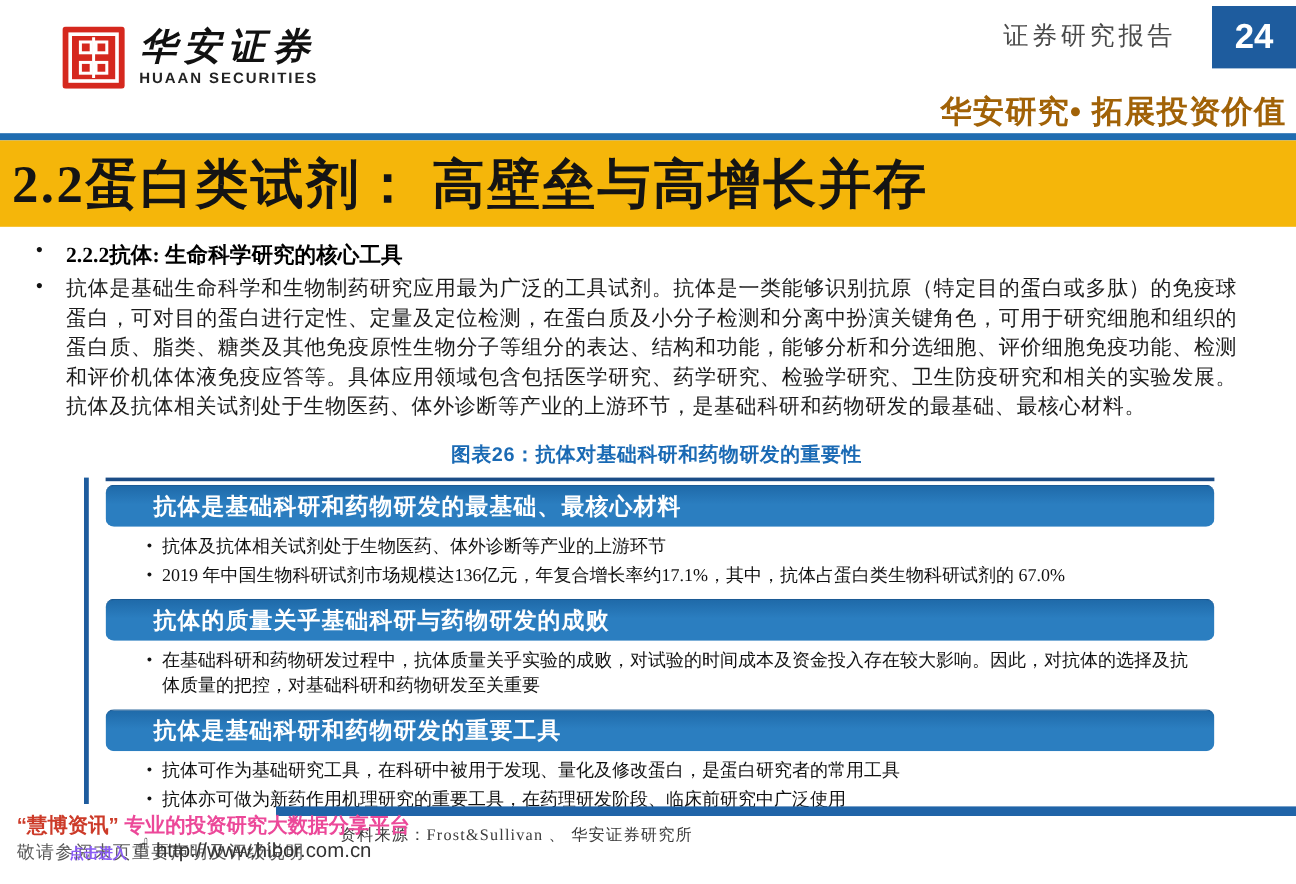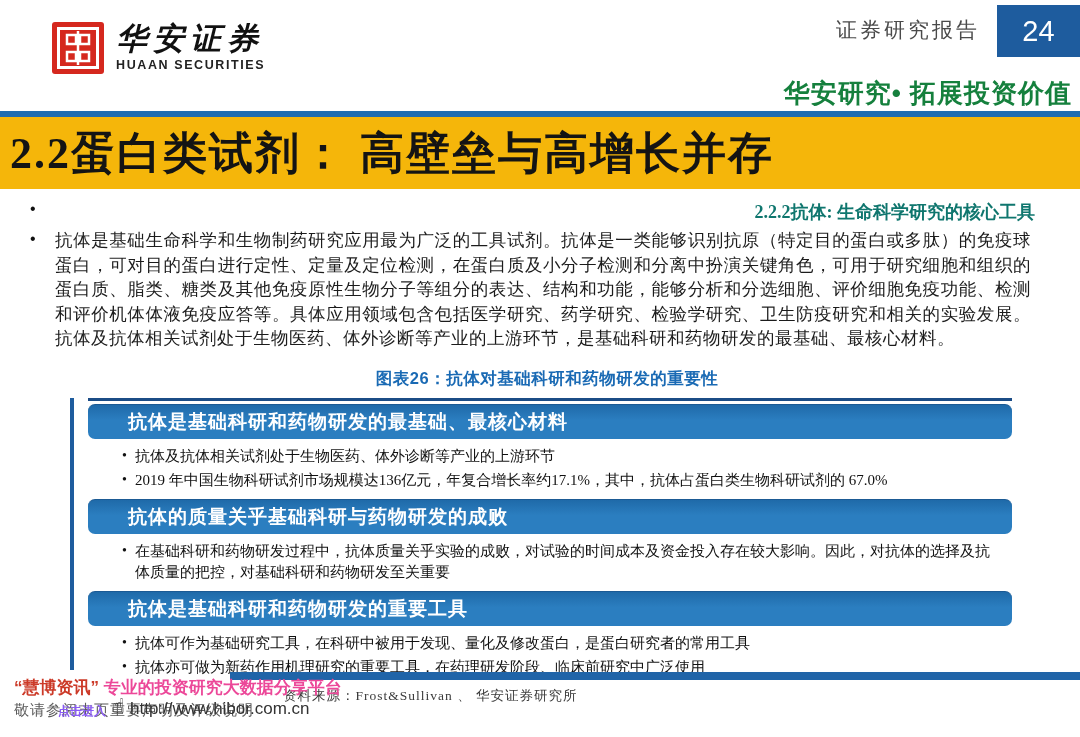--- a/index.html
+++ b/index.html
@@ -12,35 +12,35 @@
 
   
   .header{position:absolute;top:0;left:0;right:0;height:111px;background:#fff;}
   .logo{position:absolute;left:52px;top:22px;display:flex;align-items:flex-start;}
   .logo-seal{width:52px;height:52px;display:block;}
   .logo-text{margin-left:12px;}
   .logo-zh{font-family:"Liberation Serif","DejaVu Serif",serif;font-weight:bold;
     font-size:31px;color:#111;letter-spacing:6px;line-height:34px;font-style:italic;}
   .logo-en{font-size:12.5px;color:#222;letter-spacing:1.6px;margin-top:2px;font-weight:bold;}
   .report-type{position:absolute;right:100px;top:16px;font-size:21px;color:#4a4a4a;letter-spacing:3px;}
-  .page-badge{position:absolute;right:0;top:5px;width:83px;height:52px;background:#1e5c9e;
-    color:#fff;font-size:29px;font-weight:normal;display:flex;align-items:center;justify-content:center;}
-  .slogan{position:absolute;right:8px;top:76px;font-size:26px;font-weight:bold;color:#15803d;letter-spacing:1px;margin-left:44px;}
+  .page-badge{position:absolute;right:0;top:5px;width:70px;height:52px;background:#1e5c9e;
+    color:#fff;font-size:29px;font-weight:bold;display:flex;align-items:center;justify-content:center;}
+  .slogan{position:absolute;right:8px;top:76px;font-size:26px;font-weight:bold;color:#a16207;letter-spacing:1px;margin-left:44px;}
   .header-rule{position:absolute;top:111px;left:0;right:0;height:6px;background:#1f6cb0;}
 
   
   .title-bar{position:absolute;top:117px;left:0;right:0;height:72px;background:#f5b60a;
     display:flex;align-items:center;}
   .title-bar h1{margin:0 0 0 10px;font-family:"Liberation Serif","DejaVu Serif",serif;
     font-size:44px;font-weight:bold;color:#141414;letter-spacing:2px;}
 
   
   .section-heading{position:absolute;left:55px;top:200px;width:980px;
     font-family:"Liberation Serif","DejaVu Serif",serif;
-    font-size:18px;font-weight:bold;color:#0f766e;text-align:right;}
+    font-size:18px;font-weight:bold;color:#000000;}
   .body-par{position:absolute;left:55px;top:228px;width:976px;
     font-family:"Liberation Serif","DejaVu Serif",serif;
     font-size:17.5px;line-height:24.5px;color:#1c1c1c;text-align:justify;letter-spacing:0.5px;}
   .li-dot{position:absolute;left:30px;width:10px;color:#111;font-size:16px;}
   .dot1{top:200px;} .dot2{top:230px;}
 
   .fig-caption{position:absolute;left:0;right:0;top:368px;text-align:center;
     font-size:16.5px;font-weight:bold;color:#1a6ab4;letter-spacing:0.5px;padding-left:14px;}
 
   

